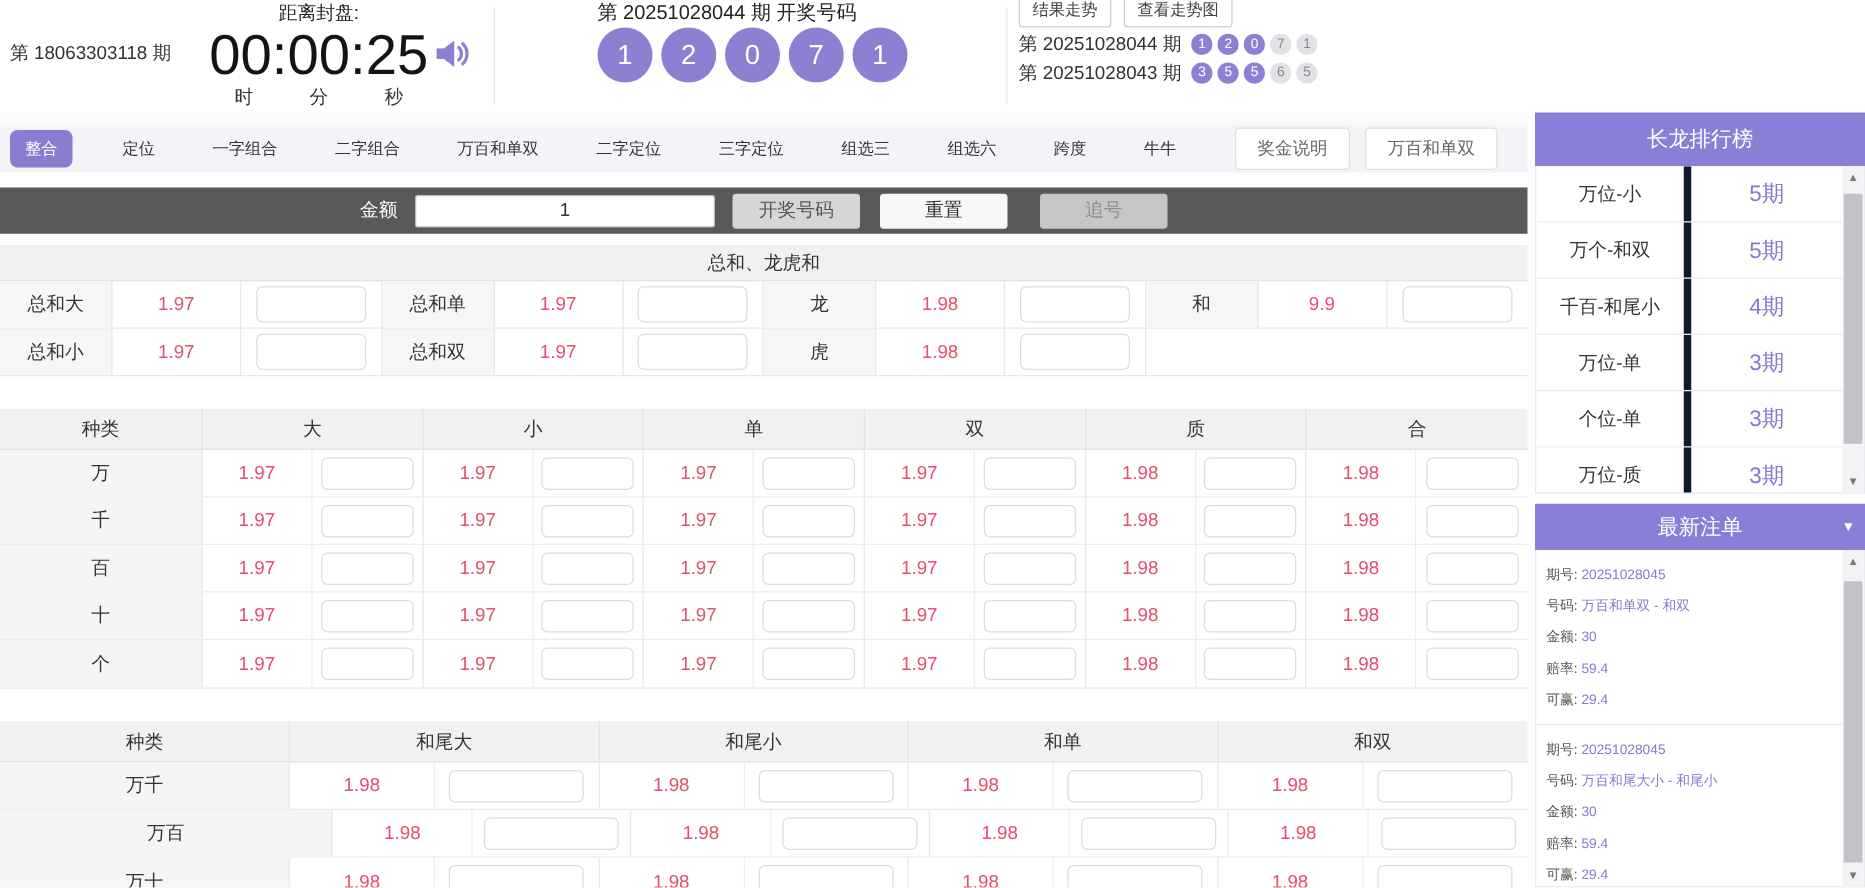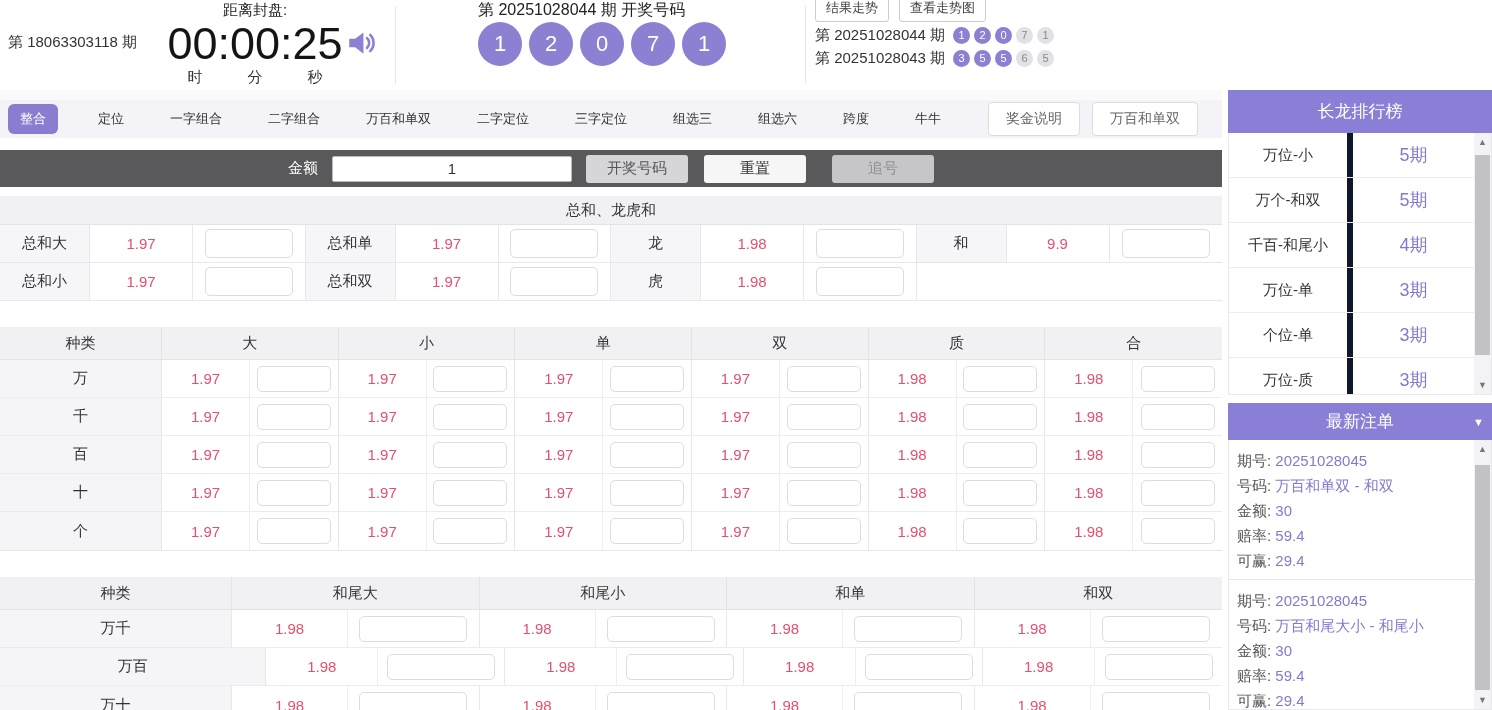--- a/index.html
+++ b/index.html
@@ -101,21 +101,21 @@
     border:1px solid #eaeaee; border-top:none; background:#fff; }
   .dragon-row { display:flex; height:45px; border-bottom:1px solid #ececf0; }
   .dragon-name { flex:0 0 124px; display:flex; align-items:center; justify-content:center;
     font-size:15px; color:#333; border-right:6px solid #0f172a; }
   .dragon-count { flex:1; display:flex; align-items:center; justify-content:center;
     font-size:18px; color:var(--purple-text); margin-right:17px; }
   .orders-list { position:absolute; left:1228px; top:440px; width:264px; height:270px; overflow:hidden;
     border:1px solid #eaeaee; border-top:none; background:#fff; }
   .order { padding:8px 8px 6px 8px; }
   .order + .order { border-top:1px solid #e8e8ec; }
-  .order-line { font-size:15px; line-height:25px; white-space:nowrap; }
+  .order-line { font-size:11px; line-height:25px; white-space:nowrap; }
   .order-line .lbl { color:#555; }
   .order-line .val { color:var(--purple-text); }
 
   .sbar { position:absolute; right:0; top:0; bottom:0; width:17px; background:#f3f3f5; }
   .sbar .arrow { position:absolute; left:0; width:17px; height:14px; font-size:9px; color:#777;
     display:flex; align-items:center; justify-content:center; cursor:pointer; }
   .sbar .arrow.up { top:2px; } .sbar .arrow.down { bottom:2px; }
   .sbar .thumb { position:absolute; left:1px; width:15px; background:#c2c2c6; cursor:pointer; }
 </style>
 </head>

